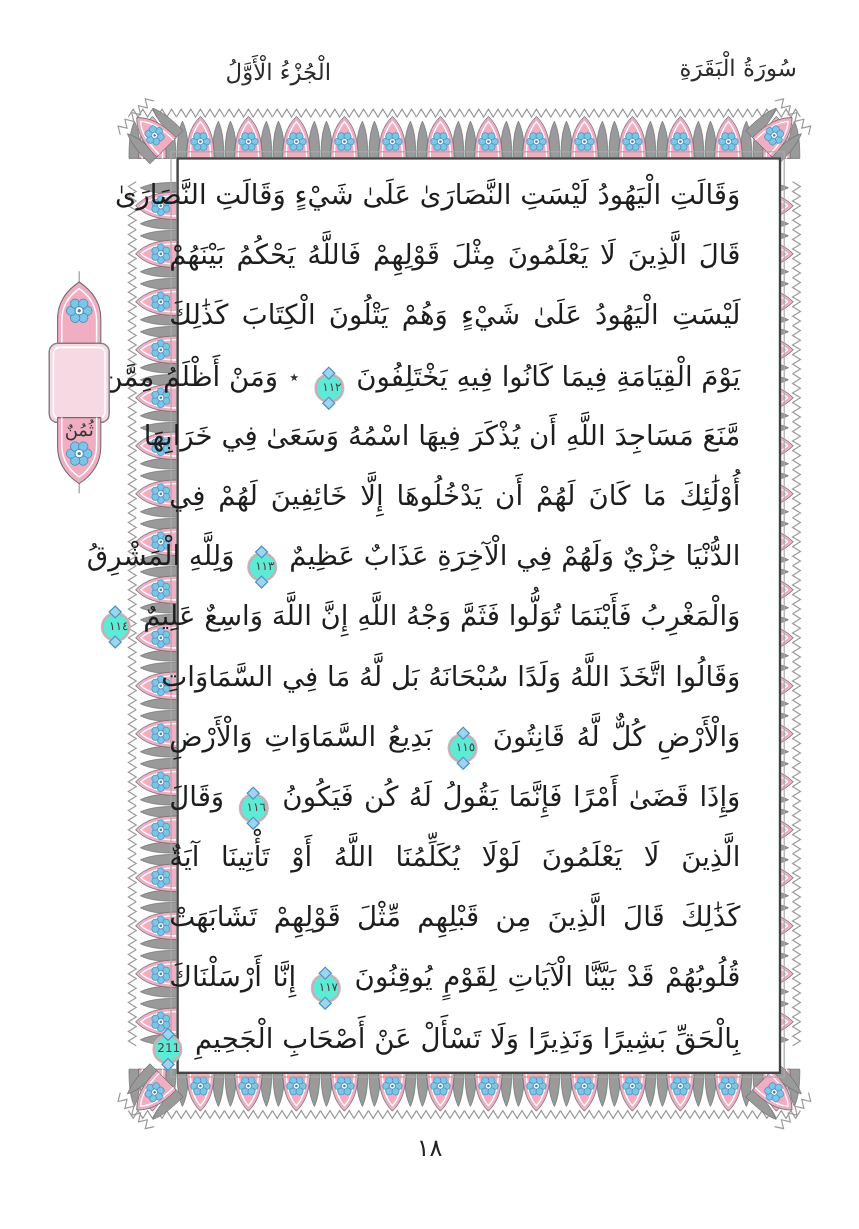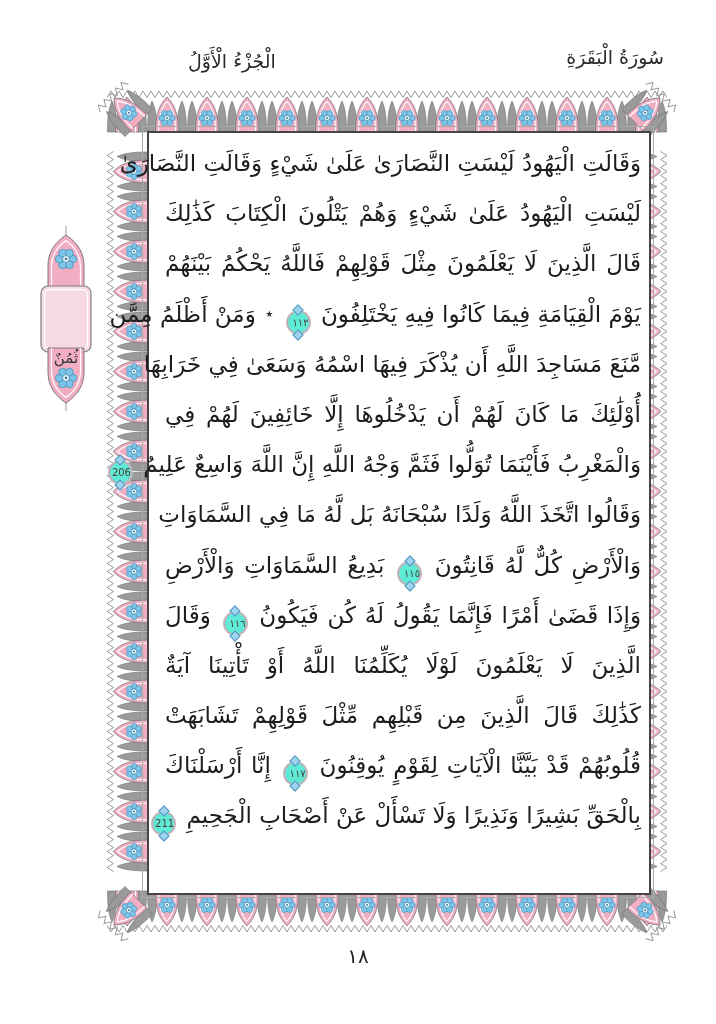--- a/index.html
+++ b/index.html
@@ -14,21 +14,21 @@
   .strip-top{left:104px;top:88px;}
   .strip-bottom{left:104px;top:891px;}
   .strip-left{left:104px;top:88px;}
   .strip-right{left:626px;top:88px;}
   .c-tl{left:104px;top:88px;} .c-tr{left:626px;top:88px;}
   .c-bl{left:104px;top:891px;} .c-br{left:626px;top:891px;}
   
   .frame-outer{position:absolute;left:142px;top:126px;width:510px;height:770px;border:1px solid #a9a9a9;}
   .frame{position:absolute;left:147px;top:131px;width:500px;height:760px;border:2px solid #454545;background:#ffffff;}
   
-  .lines{position:absolute;left:165px;top:138px;width:476px;direction:rtl;}
+  .lines{position:absolute;left:141px;top:138px;width:476px;direction:rtl;}
   .line{height:50.2px;line-height:50.2px;font-size:23px;color:#1d1d1d;
         text-align:justify;text-align-last:justify;white-space:nowrap;}
   .vmark{display:inline-block;width:21px;height:21px;line-height:21px;border-radius:50%;
          border:1px solid #dd9fb4;box-shadow:0 0 0 1px #bdbdbd;background:#5eead4;
          font-size:10px;text-align:center;vertical-align:-4px;position:relative;margin:0 4px;color:#4a3f3f;}
   .vmark::before,.vmark::after{content:"";position:absolute;left:50%;width:6px;height:6px;
          background:#9fd4ef;border:1px solid #4e93bf;transform:translateX(-50%) rotate(45deg);}
   .vmark::before{top:-6px;} .vmark::after{bottom:-6px;}
   .tstar{font-size:15px;vertical-align:3px;margin:0 2px;color:#333;}
   
@@ -153,26 +153,27 @@
     </svg>
   <svg class="corner c-br" id="corner-br" width="44" height="44">
       <use href="#btile" transform="translate(22,22) rotate(135) translate(-20,-26)"></use>
     </svg>
 
   <div class="frame-outer"></div>
   <div class="frame"></div>
 
   <div class="lines" id="quran-lines">
       <div class="line"><span>وَقَالَتِ الْيَهُودُ لَيْسَتِ النَّصَارَىٰ عَلَىٰ شَيْءٍ وَقَالَتِ النَّصَارَىٰ</span></div>
+      <div class="line"><span>قَالَ الَّذِينَ لَا يَعْلَمُونَ مِثْلَ قَوْلِهِمْ فَاللَّهُ يَحْكُمُ بَيْنَهُمْ</span></div>
       <div class="line"><span>لَيْسَتِ الْيَهُودُ عَلَىٰ شَيْءٍ وَهُمْ يَتْلُونَ الْكِتَابَ كَذَٰلِكَ</span></div>
-      <div class="line"><span>قَالَ الَّذِينَ لَا يَعْلَمُونَ مِثْلَ قَوْلِهِمْ فَاللَّهُ يَحْكُمُ بَيْنَهُمْ</span></div>
       <div class="line"><span>يَوْمَ الْقِيَامَةِ فِيمَا كَانُوا فِيهِ يَخْتَلِفُونَ</span> <span class="vmark">١١٢</span> <span class="tstar">٭</span> <span>وَمَنْ أَظْلَمُ مِمَّن</span></div>
       <div class="line"><span>مَّنَعَ مَسَاجِدَ اللَّهِ أَن يُذْكَرَ فِيهَا اسْمُهُ وَسَعَىٰ فِي خَرَابِهَا</span></div>
       <div class="line"><span>أُوْلَٰئِكَ مَا كَانَ لَهُمْ أَن يَدْخُلُوهَا إِلَّا خَائِفِينَ لَهُمْ فِي</span></div>
-      <div class="line"><span>وَالْمَغْرِبُ فَأَيْنَمَا تُوَلُّوا فَثَمَّ وَجْهُ اللَّهِ إِنَّ اللَّهَ وَاسِعٌ عَلِيمٌ</span> <span class="vmark">206</span></div>
+      <div class="line"><span>الدُّنْيَا خِزْيٌ وَلَهُمْ فِي الْآخِرَةِ عَذَابٌ عَظِيمٌ</span> <span class="vmark">١١٣</span> <span>وَلِلَّهِ الْمَشْرِقُ</span></div>
+      <div class="line"><span>وَالْمَغْرِبُ فَأَيْنَمَا تُوَلُّوا فَثَمَّ وَجْهُ اللَّهِ إِنَّ اللَّهَ وَاسِعٌ عَلِيمٌ</span> <span class="vmark">١١٤</span></div>
       <div class="line"><span>وَقَالُوا اتَّخَذَ اللَّهُ وَلَدًا سُبْحَانَهُ بَل لَّهُ مَا فِي السَّمَاوَاتِ</span></div>
       <div class="line"><span>وَالْأَرْضِ كُلٌّ لَّهُ قَانِتُونَ</span> <span class="vmark">١١٥</span> <span>بَدِيعُ السَّمَاوَاتِ وَالْأَرْضِ</span></div>
       <div class="line"><span>وَإِذَا قَضَىٰ أَمْرًا فَإِنَّمَا يَقُولُ لَهُ كُن فَيَكُونُ</span> <span class="vmark">١١٦</span> <span>وَقَالَ</span></div>
       <div class="line"><span>الَّذِينَ لَا يَعْلَمُونَ لَوْلَا يُكَلِّمُنَا اللَّهُ أَوْ تَأْتِينَا آيَةٌ</span></div>
       <div class="line"><span>كَذَٰلِكَ قَالَ الَّذِينَ مِن قَبْلِهِم مِّثْلَ قَوْلِهِمْ تَشَابَهَتْ</span></div>
       <div class="line"><span>قُلُوبُهُمْ قَدْ بَيَّنَّا الْآيَاتِ لِقَوْمٍ يُوقِنُونَ</span> <span class="vmark">١١٧</span> <span>إِنَّا أَرْسَلْنَاكَ</span></div>
       <div class="line"><span>بِالْحَقِّ بَشِيرًا وَنَذِيرًا وَلَا تَسْأَلْ عَنْ أَصْحَابِ الْجَحِيمِ</span> <span class="vmark">211</span></div>
     </div>
 
   <svg class="thumn-svg" id="thumn-svg" width="76" height="185">

